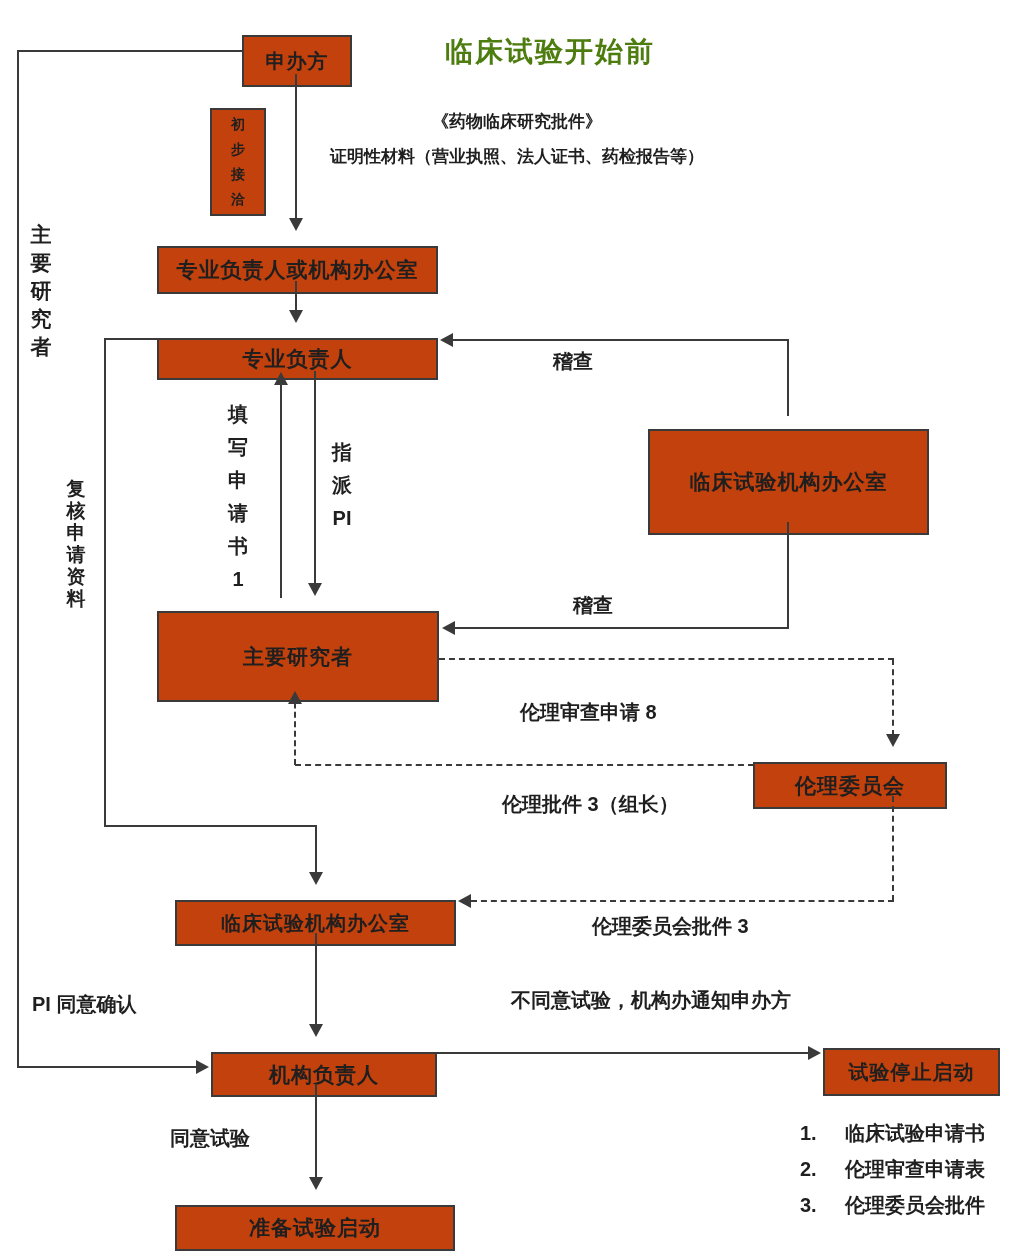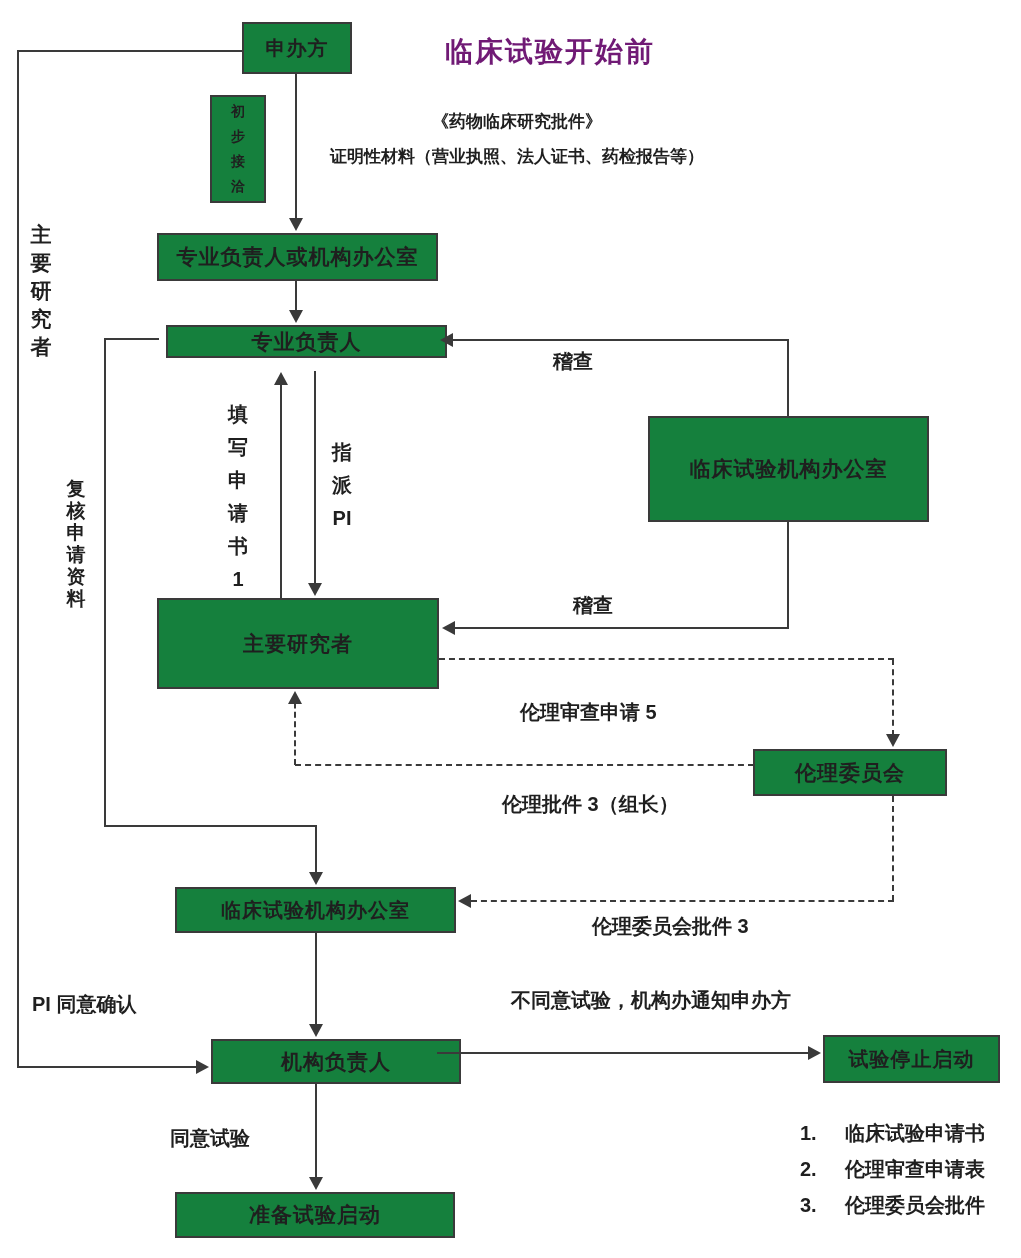--- a/index.html
+++ b/index.html
@@ -2,40 +2,41 @@
 <html><head>
 <meta charset="utf-8">
 <style>
   html,body{margin:0;padding:0;background:#fff;}
   .canvas{
     position:relative;width:1021px;height:1258px;background:#ffffff;
     font-family:"Liberation Sans",sans-serif;color:#1f1f1f;overflow:hidden;
   }
   
   .box{
-    position:absolute;background:#15803d;border:2px solid #3a3a3a;
+    position:absolute;background:#c2410c;border:2px solid #3a3a3a;
     display:flex;align-items:center;justify-content:center;
     font-size:21px;font-weight:600;letter-spacing:1px;box-sizing:border-box;
     text-align:center;
+    margin-top:13px;
   }
   .b-sponsor{left:242px;top:22px;width:110px;height:52px;font-size:20px;}
   .b-initial{left:210px;top:95px;width:56px;height:108px;}
   .b-initial .vtext{display:block;width:20px;font-size:14px;line-height:25px;word-break:break-all;text-align:center;letter-spacing:0;}
   .b-dho{left:157px;top:233px;width:281px;height:48px;font-size:21px;}
-  .b-dh{left:166px;top:325px;width:281px;height:33px;}
+  .b-dh{left:157px;top:325px;width:281px;height:42px;}
   .b-oor{left:648px;top:416px;width:281px;height:106px;}
   .b-pi{left:157px;top:598px;width:282px;height:91px;}
   .b-ec{left:753px;top:749px;width:194px;height:47px;}
   .b-oom{left:175px;top:887px;width:281px;height:46px;font-size:20px;}
-  .b-oh{left:211px;top:1039px;width:250px;height:45px;}
+  .b-oh{left:211px;top:1039px;width:226px;height:45px;}
   .b-stop{left:823px;top:1035px;width:177px;height:48px;font-size:20px;}
   .b-prep{left:175px;top:1192px;width:280px;height:46px;}
   
   .title{position:absolute;left:400px;top:33px;width:300px;text-align:center;
-    font-size:28px;font-weight:bold;letter-spacing:2px;color:#701a75;}
+    font-size:28px;font-weight:bold;letter-spacing:2px;color:#4d7c0f;}
   .note{position:absolute;left:330px;top:104px;font-size:17px;font-weight:600;line-height:35px;white-space:nowrap;text-align:center;}
   
   .vl{position:absolute;width:28px;text-align:center;word-break:break-all;font-weight:600;}
   .vl-sign{left:27px;top:221px;font-size:21px;line-height:28px;}
   .vl-review{left:62px;top:478px;font-size:19px;line-height:22px;}
   .vl-fill{left:224px;top:398px;font-size:20px;line-height:33px;}
   .vl-assign{left:326px;top:436px;font-size:20px;line-height:33px;width:32px;}
   
   .hl{position:absolute;white-space:nowrap;font-weight:600;font-size:20px;}
   .hl-audit1{left:553px;top:348px;}
@@ -165,21 +166,21 @@
   <div class="ah ah-right a-pic"></div>
   <div class="ah ah-right a-stop"></div>
   <div class="ah ah-down a-ohdown"></div>
 
   <div class="vl vl-sign">主要研究者</div>
   <div class="vl vl-review">复核申请资料</div>
   <div class="vl vl-fill">填写申请书1</div>
   <div class="vl vl-assign">指派PI</div>
   <div class="hl hl-audit1">稽查</div>
   <div class="hl hl-audit2">稽查</div>
-  <div class="hl hl-era">伦理审查申请 5</div>
+  <div class="hl hl-era">伦理审查申请 8</div>
   <div class="hl hl-eal">伦理批件 3（组长）</div>
   <div class="hl hl-eca">伦理委员会批件 3</div>
   <div class="hl hl-disagree">不同意试验，机构办通知申办方</div>
   <div class="hl hl-pic">PI 同意确认</div>
   <div class="hl hl-agree">同意试验</div>
 
   <div class="footnotes">
     <div class="fn-row">
       <span class="fn-num">1.</span>
       <span class="fn-text">临床试验申请书</span>

